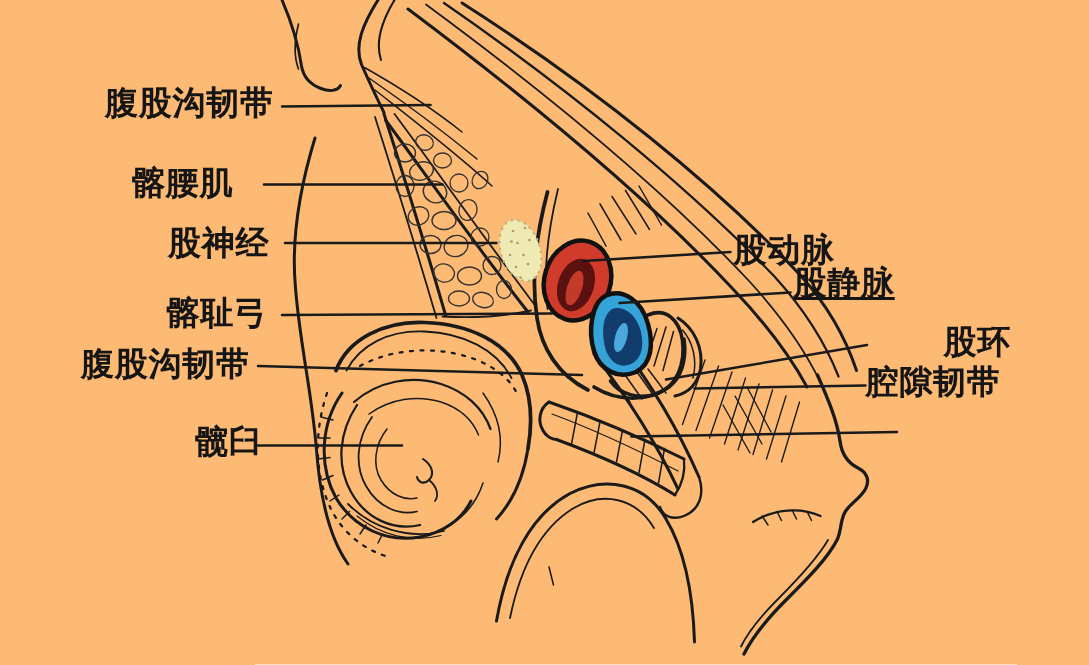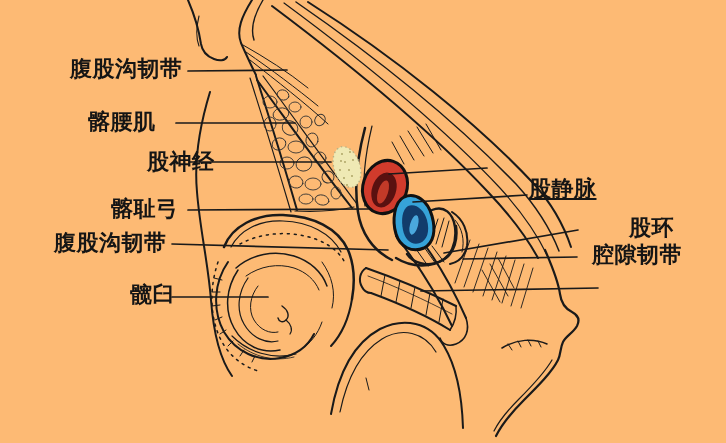--- a/index.html
+++ b/index.html
@@ -238,22 +238,23 @@
       <line x1="487" y1="168" x2="389" y2="174"></line>
       <line x1="527" y1="195" x2="413" y2="202"></line>
       <line x1="578" y1="230" x2="444" y2="253"></line>
       <line x1="577" y1="257" x2="463" y2="259"></line>
       <line x1="598" y1="288" x2="421" y2="291"></line>
     </g>
   </svg>
 
   <div class="lbl" style="left:70px;  top:58px;">腹股沟韧带</div>
   <div class="lbl" style="left:88px;  top:111px;">髂腰肌</div>
-  <div class="lbl" style="left:112px; top:151px;margin-left:35px;">股神经</div>
+  <div class="lbl" style="left:112px; top:151px;">股神经</div>
   <div class="lbl" style="left:111px; top:198px;">髂耻弓</div>
   <div class="lbl" style="left:54px;  top:232px;">腹股沟韧带</div>
   <div class="lbl" style="left:130px; top:284px;">髋臼</div>
 
+  <div class="lbl" style="left:489px; top:156px;">股动脉</div>
   <div class="lbl" style="left:529px; top:178px;text-decoration:underline;">股静脉</div>
   <div class="lbl" style="left:581px; top:217px;margin-left:48px;">股环</div>
-  <div class="lbl" style="left:592px; top:244px;">腔隙韧带</div>
+  <div class="lbl" style="left:577px; top:244px;">腔隙韧带</div>
 
 </div>
 
 </body></html>

